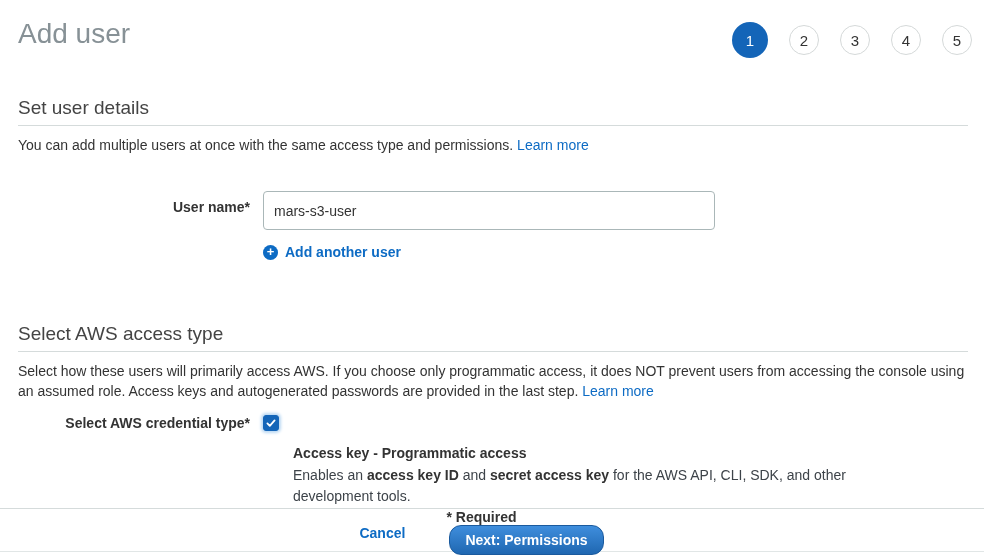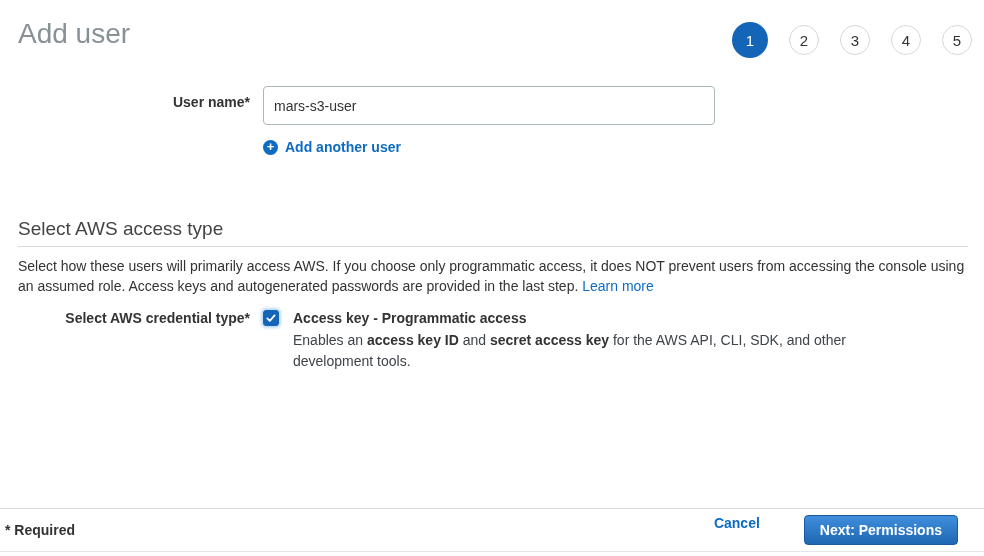--- a/index.html
+++ b/index.html
@@ -67,21 +67,21 @@
   a.link {
     color: #0d6bc4;
     text-decoration: none;
     cursor: pointer;
   }
 
   
   .form-row {
     display: flex;
     align-items: flex-start;
-    margin-top: 28px;
+    margin-top: 36px;
   }
   .form-label {
     width: 250px;
     text-align: right;
     font-weight: bold;
     color: #333;
     padding-top: 8px;
     flex: none;
   }
   .form-label.cred { padding-top: 1px; padding-left: 33px; }
@@ -135,21 +135,21 @@
   .checkbox.unchecked {
     background: #fff;
     border: 1px solid #b7bfc1;
   }
   .checkbox.checked {
     background: #1465b8;
     border: 1px solid #1465b8;
     box-shadow: 0 0 3px 2px #bcd9f3;
     display: flex; align-items: center; justify-content: center;
   }
-  .option-body { margin-left: 14px; }
+  .option-body { margin-left: 14px; margin-top: 30px; }
   .option-title { font-weight: bold; color: #333; line-height: 18px; }
   .option-desc {
     margin-top: 3px;
     max-width: 555px;
     line-height: 21px;
     color: #3d4349;
   }
   .option-desc b { color: #333; }
 
   
@@ -158,35 +158,36 @@
     left: 0; right: 0;
     top: 508px;
     height: 44px;
     border-top: 1px solid #d5dbdb;
     border-bottom: 1px solid #e1e6e6;
     background: #fff;
     display: flex;
     align-items: center;
     justify-content: space-between;
     padding: 0 26px 0 5px;
+    flex-direction: column;
   }
   .required-note { font-weight: bold; color: #333; }
   .footer-actions { display: flex; align-items: flex-start; gap: 44px; }
   .cancel-link {
     font-weight: bold;
     color: #0d6bc4;
     text-decoration: none;
     cursor: pointer;
   }
   .primary-button {
     height: 30px;
     padding: 0 15px;
     background: linear-gradient(to bottom, #3f8edd, #1f67b1);
     border: 1px solid #1a5a9e;
-    border-radius: 4px;
+    border-radius: 12px;
     color: #fff;
     font-family: "Liberation Sans", "DejaVu Sans", sans-serif;
     font-size: 14px;
     font-weight: bold;
     cursor: pointer;
   }
 </style>
 </head>
 <body>
 
@@ -196,20 +197,23 @@
     <h1 class="page-title">Add user</h1>
     <div class="steps">
       <div class="step active">1</div>
       <div class="step">2</div>
       <div class="step">3</div>
       <div class="step">4</div>
       <div class="step">5</div>
     </div>
   </div>
 
+  <h2 class="section-heading">Set user details</h2>
+  <p class="section-desc"><span>You can add multiple users at once with the same access type and permissions.</span>
+    <a class="link">Learn more</a></p>
 
   <div class="form-row">
     <div class="form-label">User name*</div>
     <input class="username-input" type="text" value="mars-s3-user" style="">
   </div>
 
   <div class="add-another-row">
     <a class="add-another">
       <span class="plus-icon">+</span>
       <span>Add another user</span>

